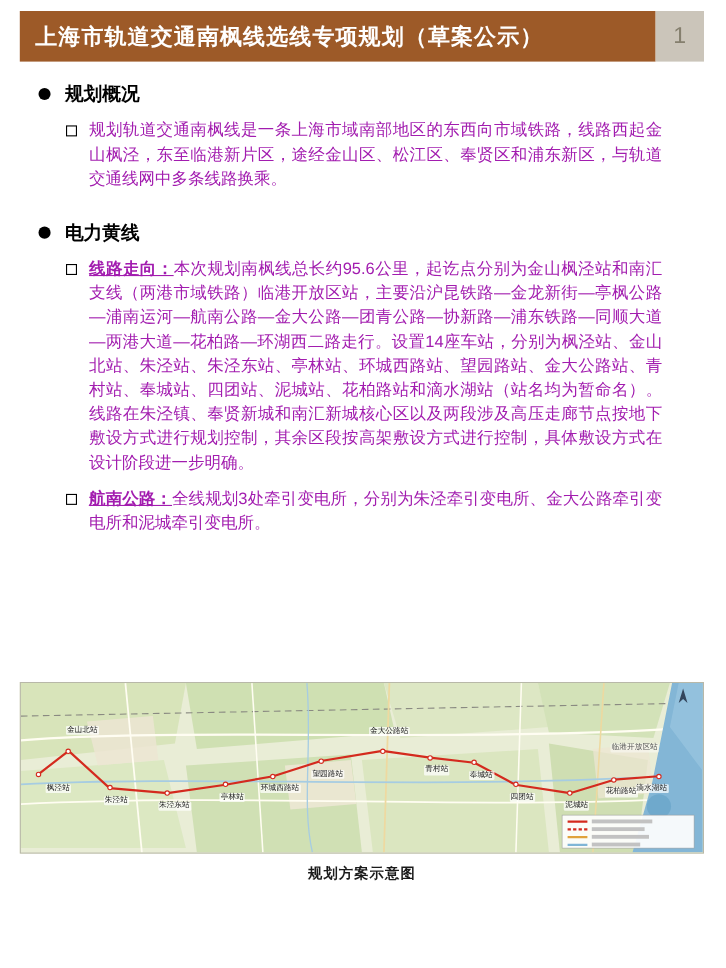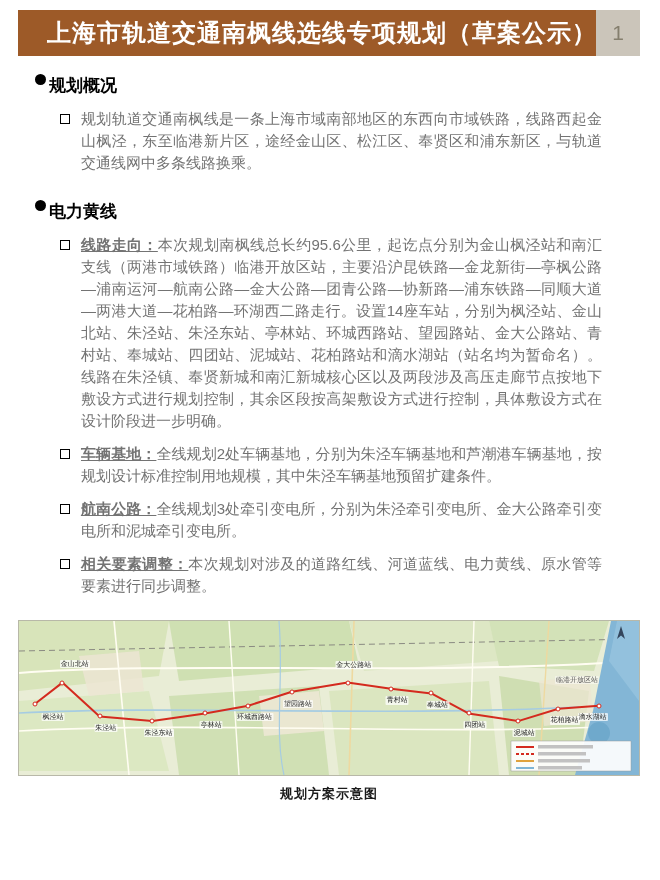--- a/index.html
+++ b/index.html
@@ -8,37 +8,37 @@
     width:660px; height:880px;
     font-family:"Liberation Sans","DejaVu Sans",sans-serif;
     color:#111; overflow:hidden;
   }
   .page { position:relative; width:660px; height:880px; background:#fff; overflow:hidden; }
 
   
   .titlebar { position:absolute; left:18px; top:10px; right:20px; height:46px; display:flex; }
   .titlebar-main {
     flex:1; background:var(--header-bar,#9d5a28); color:#fff;
-    font-size:24px; font-weight:bold; letter-spacing:1px;
-    display:flex; align-items:center; padding-left:29px; white-space:nowrap; overflow:hidden;
+    font-size:20px; font-weight:bold; letter-spacing:1px;
+    display:flex; align-items:center; padding-left:14px; white-space:nowrap; overflow:hidden;
   }
   .page-number-box {
     width:44px; background:var(--page-box,#cbc5ba); color:#857f6e;
     display:flex; align-items:center; justify-content:center; font-size:21px;
   }
 
   
   .content { position:absolute; left:35px; right:58px; top:74px; }
-  .sec-head { display:flex; gap:3px; margin-bottom:11px;font-family:Liberation Serif, serif; }
+  .sec-head { display:flex; align-items:center; gap:13px; margin-bottom:11px;font-family:Liberation Serif, serif; }
   .sec-head h2 { font-size:17px; font-weight:bold; color:#000; }
   .bullet-circle { width:11px; height:11px; border-radius:50%; background:#000; flex:none; }
   .sec2 { margin-top:26px; }
   .item { display:flex; gap:11px; margin:0 0 11px 25px; }
   .bullet-square { width:10px; height:10px; border:1.6px solid #000; flex:none; margin-top:6px; }
-  .item p { font-size:15px; line-height:22px; text-align:justify; color:#737373; }
+  .item p { font-size:15px; line-height:22px; text-align:justify; color:#a21caf; }
   .item p b { font-weight:bold;text-decoration:underline; }
 
   
   .map-figure { position:absolute; left:18px; right:20px; top:620px; }
   .map {
     position:relative; width:100%; height:156px;
     border:1px solid #b8b8a8; overflow:hidden; background:#e9edd6;
   }
   .map svg.base { position:absolute; inset:0; width:100%; height:100%; display:block; }
   .map .labels { position:absolute; inset:0; }
@@ -85,34 +85,26 @@
       <div class="sec-head">
         <span class="bullet-circle"></span>
         <h2>电力黄线</h2>
       </div>
 
       <div class="item">
         <span class="bullet-square"></span>
         <p><b>线路走向：</b><span>本次规划南枫线总长约95.6公里，起讫点分别为金山枫泾站和南汇支线（两港市域铁路）临港开放区站，主要沿沪昆铁路—金龙新街—亭枫公路—浦南运河—航南公路—金大公路—团青公路—协新路—浦东铁路—同顺大道—两港大道—花柏路—环湖西二路走行。设置14座车站，分别为枫泾站、金山北站、朱泾站、朱泾东站、亭林站、环城西路站、望园路站、金大公路站、青村站、奉城站、四团站、泥城站、花柏路站和滴水湖站（站名均为暂命名）。线路在朱泾镇、奉贤新城和南汇新城核心区以及两段涉及高压走廊节点按地下敷设方式进行规划控制，其余区段按高架敷设方式进行控制，具体敷设方式在设计阶段进一步明确。</span></p>
       </div>
 
-      <div class="item">
-        <span class="bullet-square"></span>
-        <p><b>车辆基地：</b><span>全线规划2处车辆基地，分别为朱泾车辆基地和芦潮港车辆基地，按规划设计标准控制用地规模，其中朱泾车辆基地预留扩建条件。</span></p>
-      </div>
 
       <div class="item">
         <span class="bullet-square"></span>
         <p><b>航南公路：</b><span>全线规划3处牵引变电所，分别为朱泾牵引变电所、金大公路牵引变电所和泥城牵引变电所。</span></p>
       </div>
 
-      <div class="item">
-        <span class="bullet-square"></span>
-        <p><b>相关要素调整：</b><span>本次规划对涉及的道路红线、河道蓝线、电力黄线、原水管等要素进行同步调整。</span></p>
-      </div>
     </section>
   </main>
 
   <figure class="map-figure">
     <div class="map">
       <svg class="base" viewBox="0 0 620 154" preserveAspectRatio="none">
         <rect width="620" height="154" fill="#e9edd6"></rect>
 
         <polygon points="0,0 150,0 140,55 0,70" fill="#d8e4ba"></polygon>
         <polygon points="150,0 330,0 340,45 160,60" fill="#cfe0b2"></polygon>

